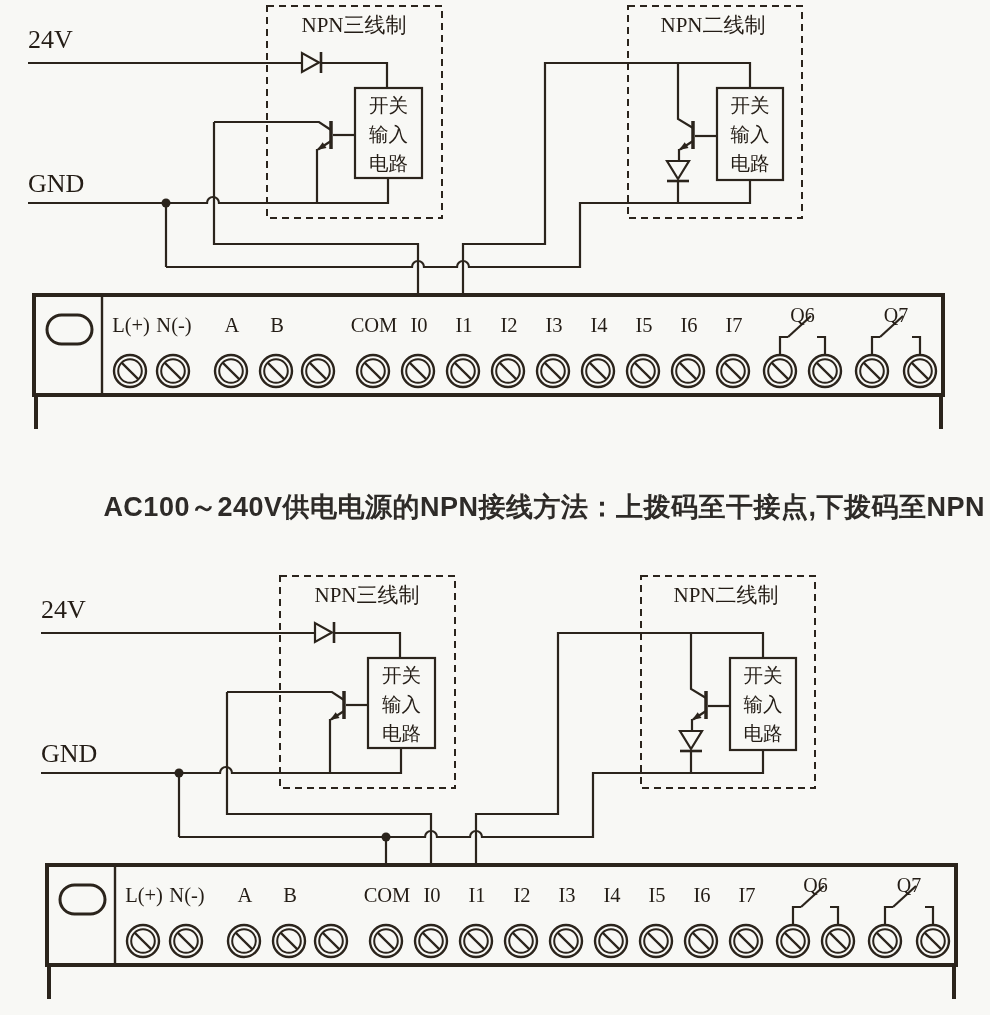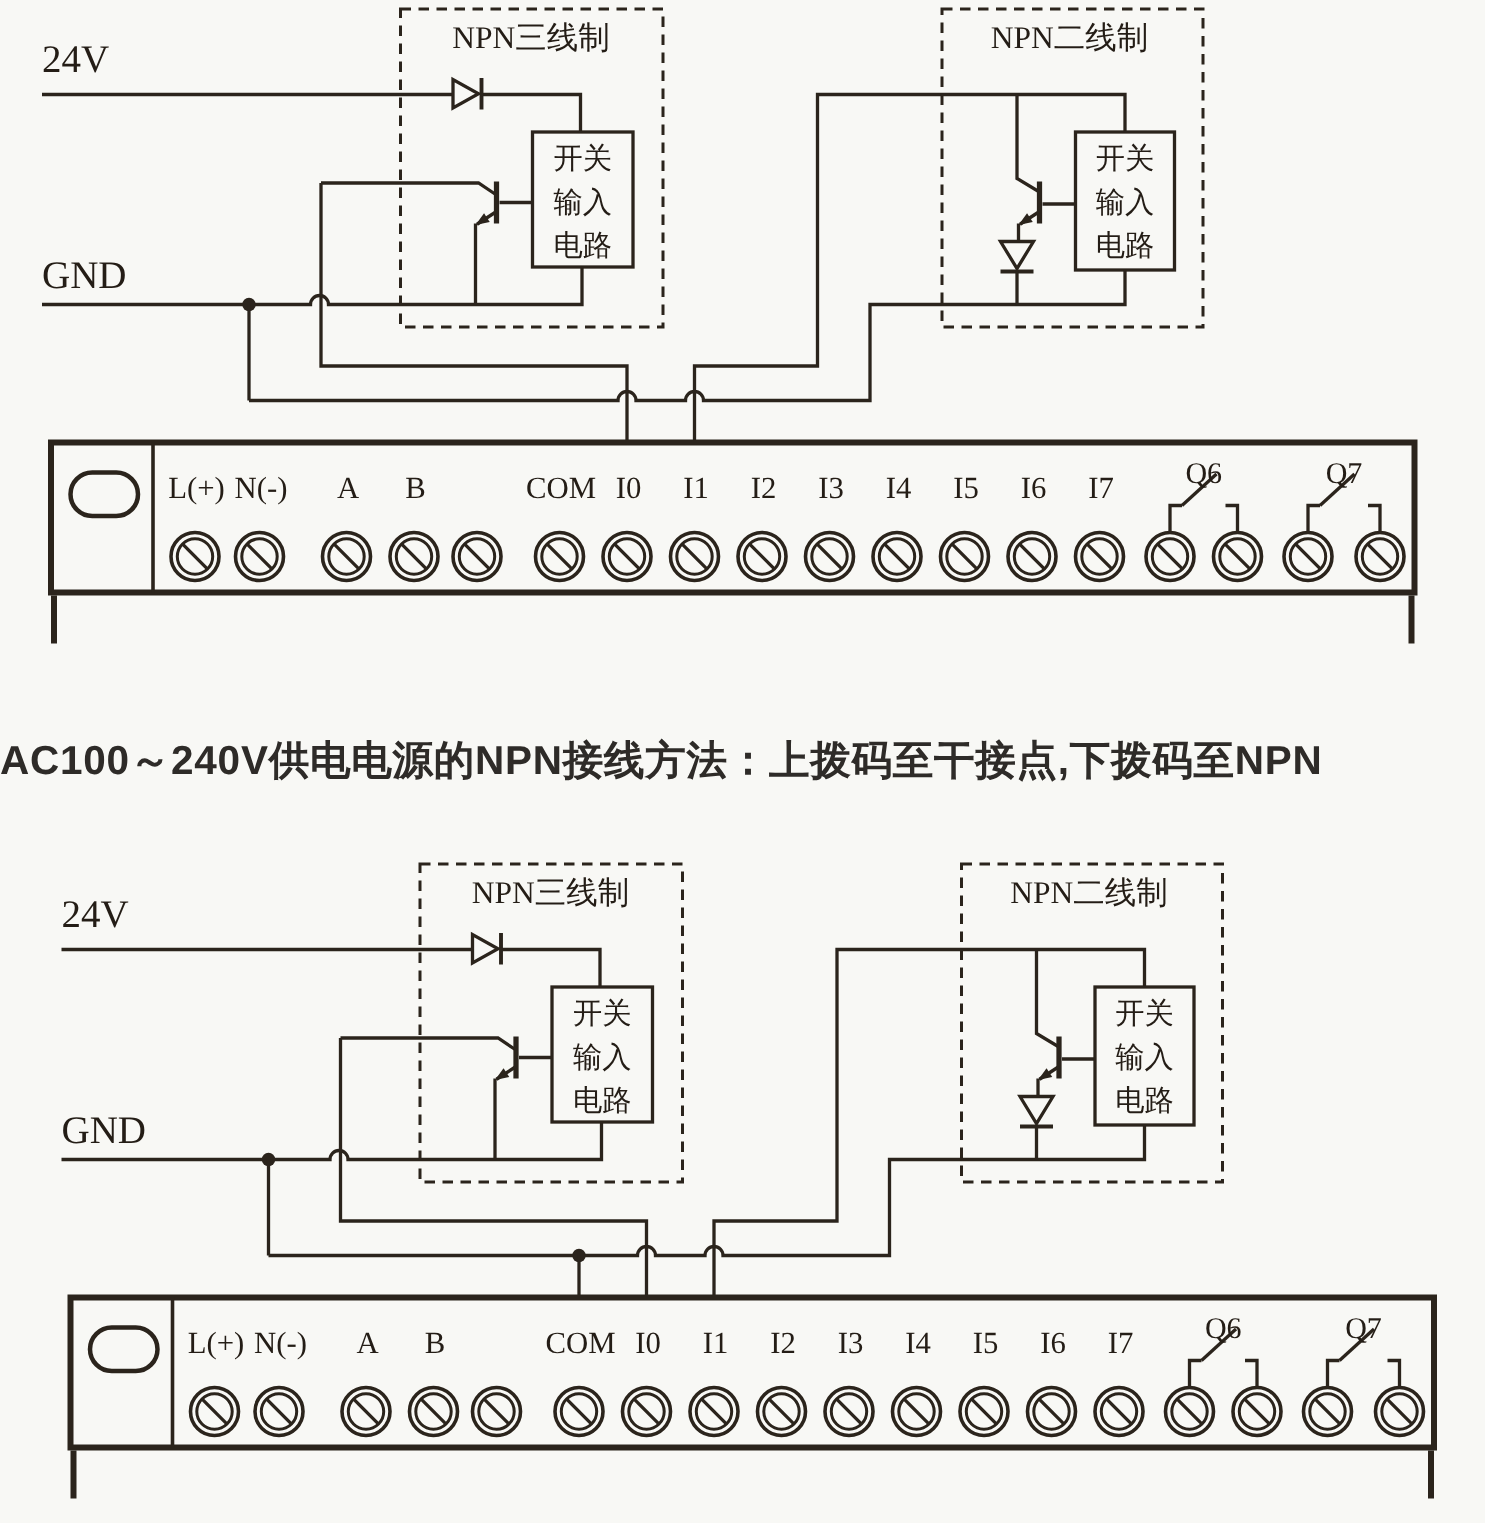--- a/index.html
+++ b/index.html
@@ -1,21 +1,21 @@
 <!DOCTYPE html>
 <html><head>
 <meta charset="utf-8">
 <style>
   html,body{margin:0;padding:0;}
   body{background:#f8f8f5;}
   .stage{position:relative;width:985px;height:1015px;background:#f8f8f5;overflow:hidden;}
   svg text{fill:#241d16;font-family:"Liberation Serif","DejaVu Serif",serif;}
   .heading{
     position:absolute;left:0;right:0;top:489px;
-    text-align:left;
+    text-align:right;
     font-family:"Liberation Sans","DejaVu Sans",sans-serif;
     font-weight:bold;font-size:27px;color:#2e2b28;letter-spacing:0.5px;
     white-space:nowrap;
   }
 </style>
 </head>
 <body>
 
 <div class="stage">
   <svg id="canvas" width="990" height="1015" viewBox="0 0 990 1015">

